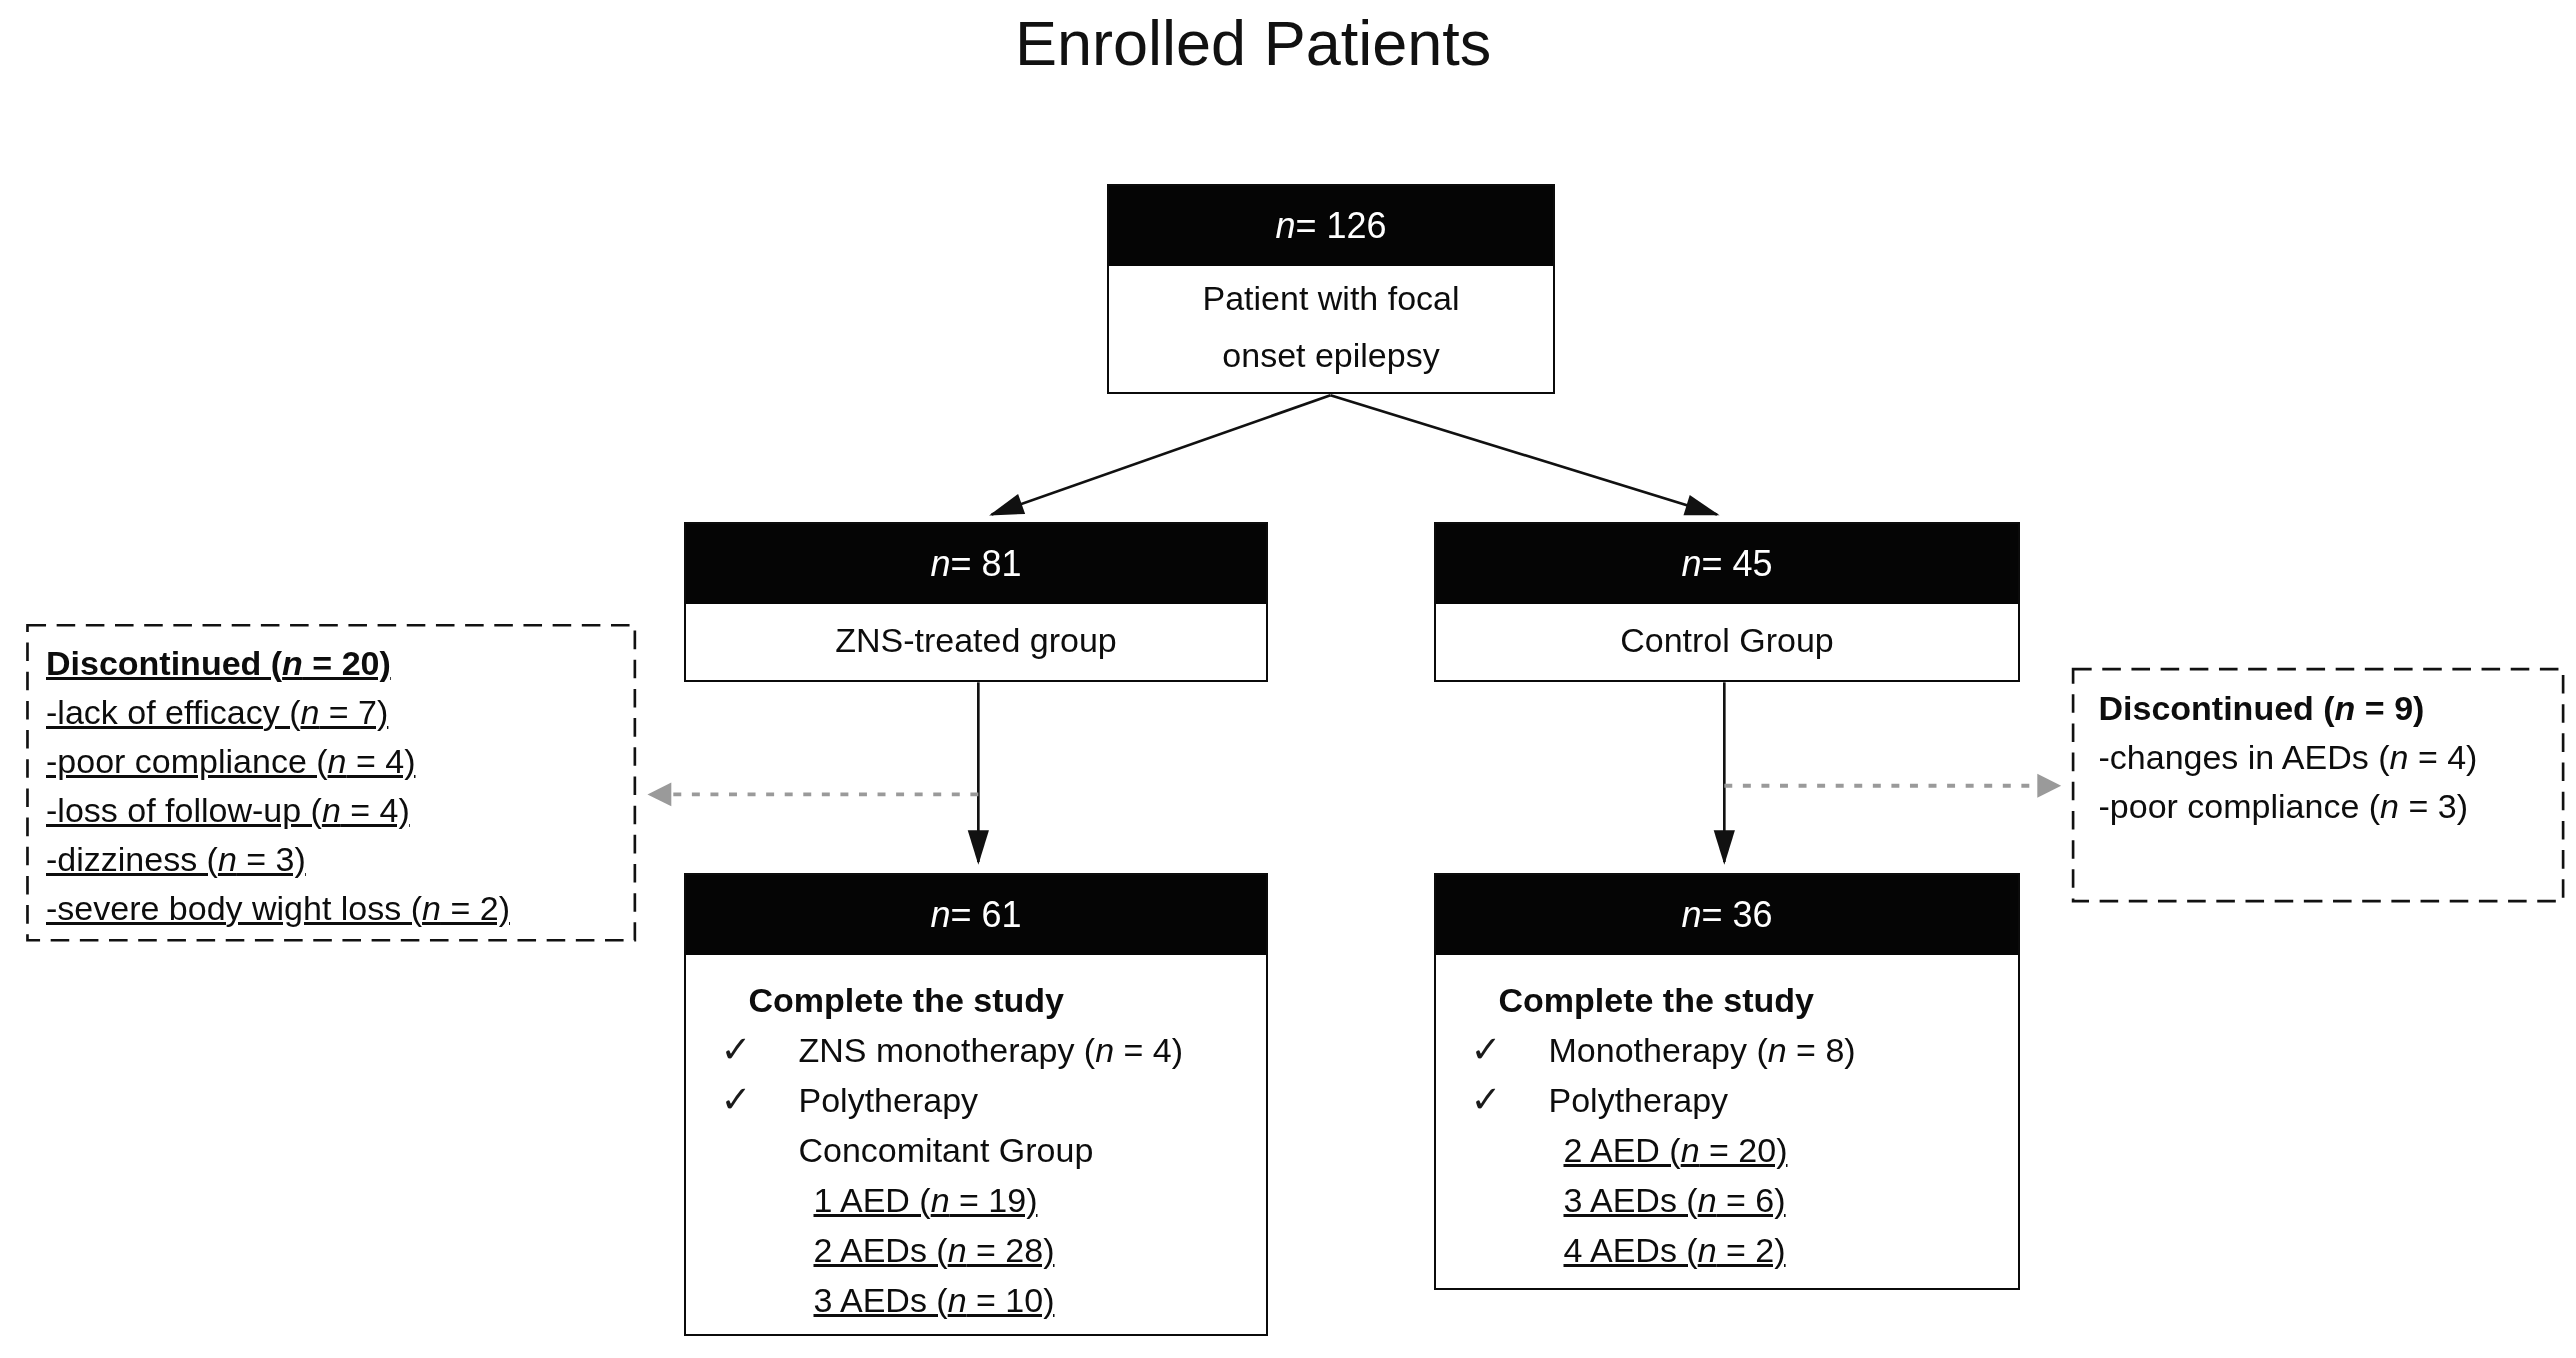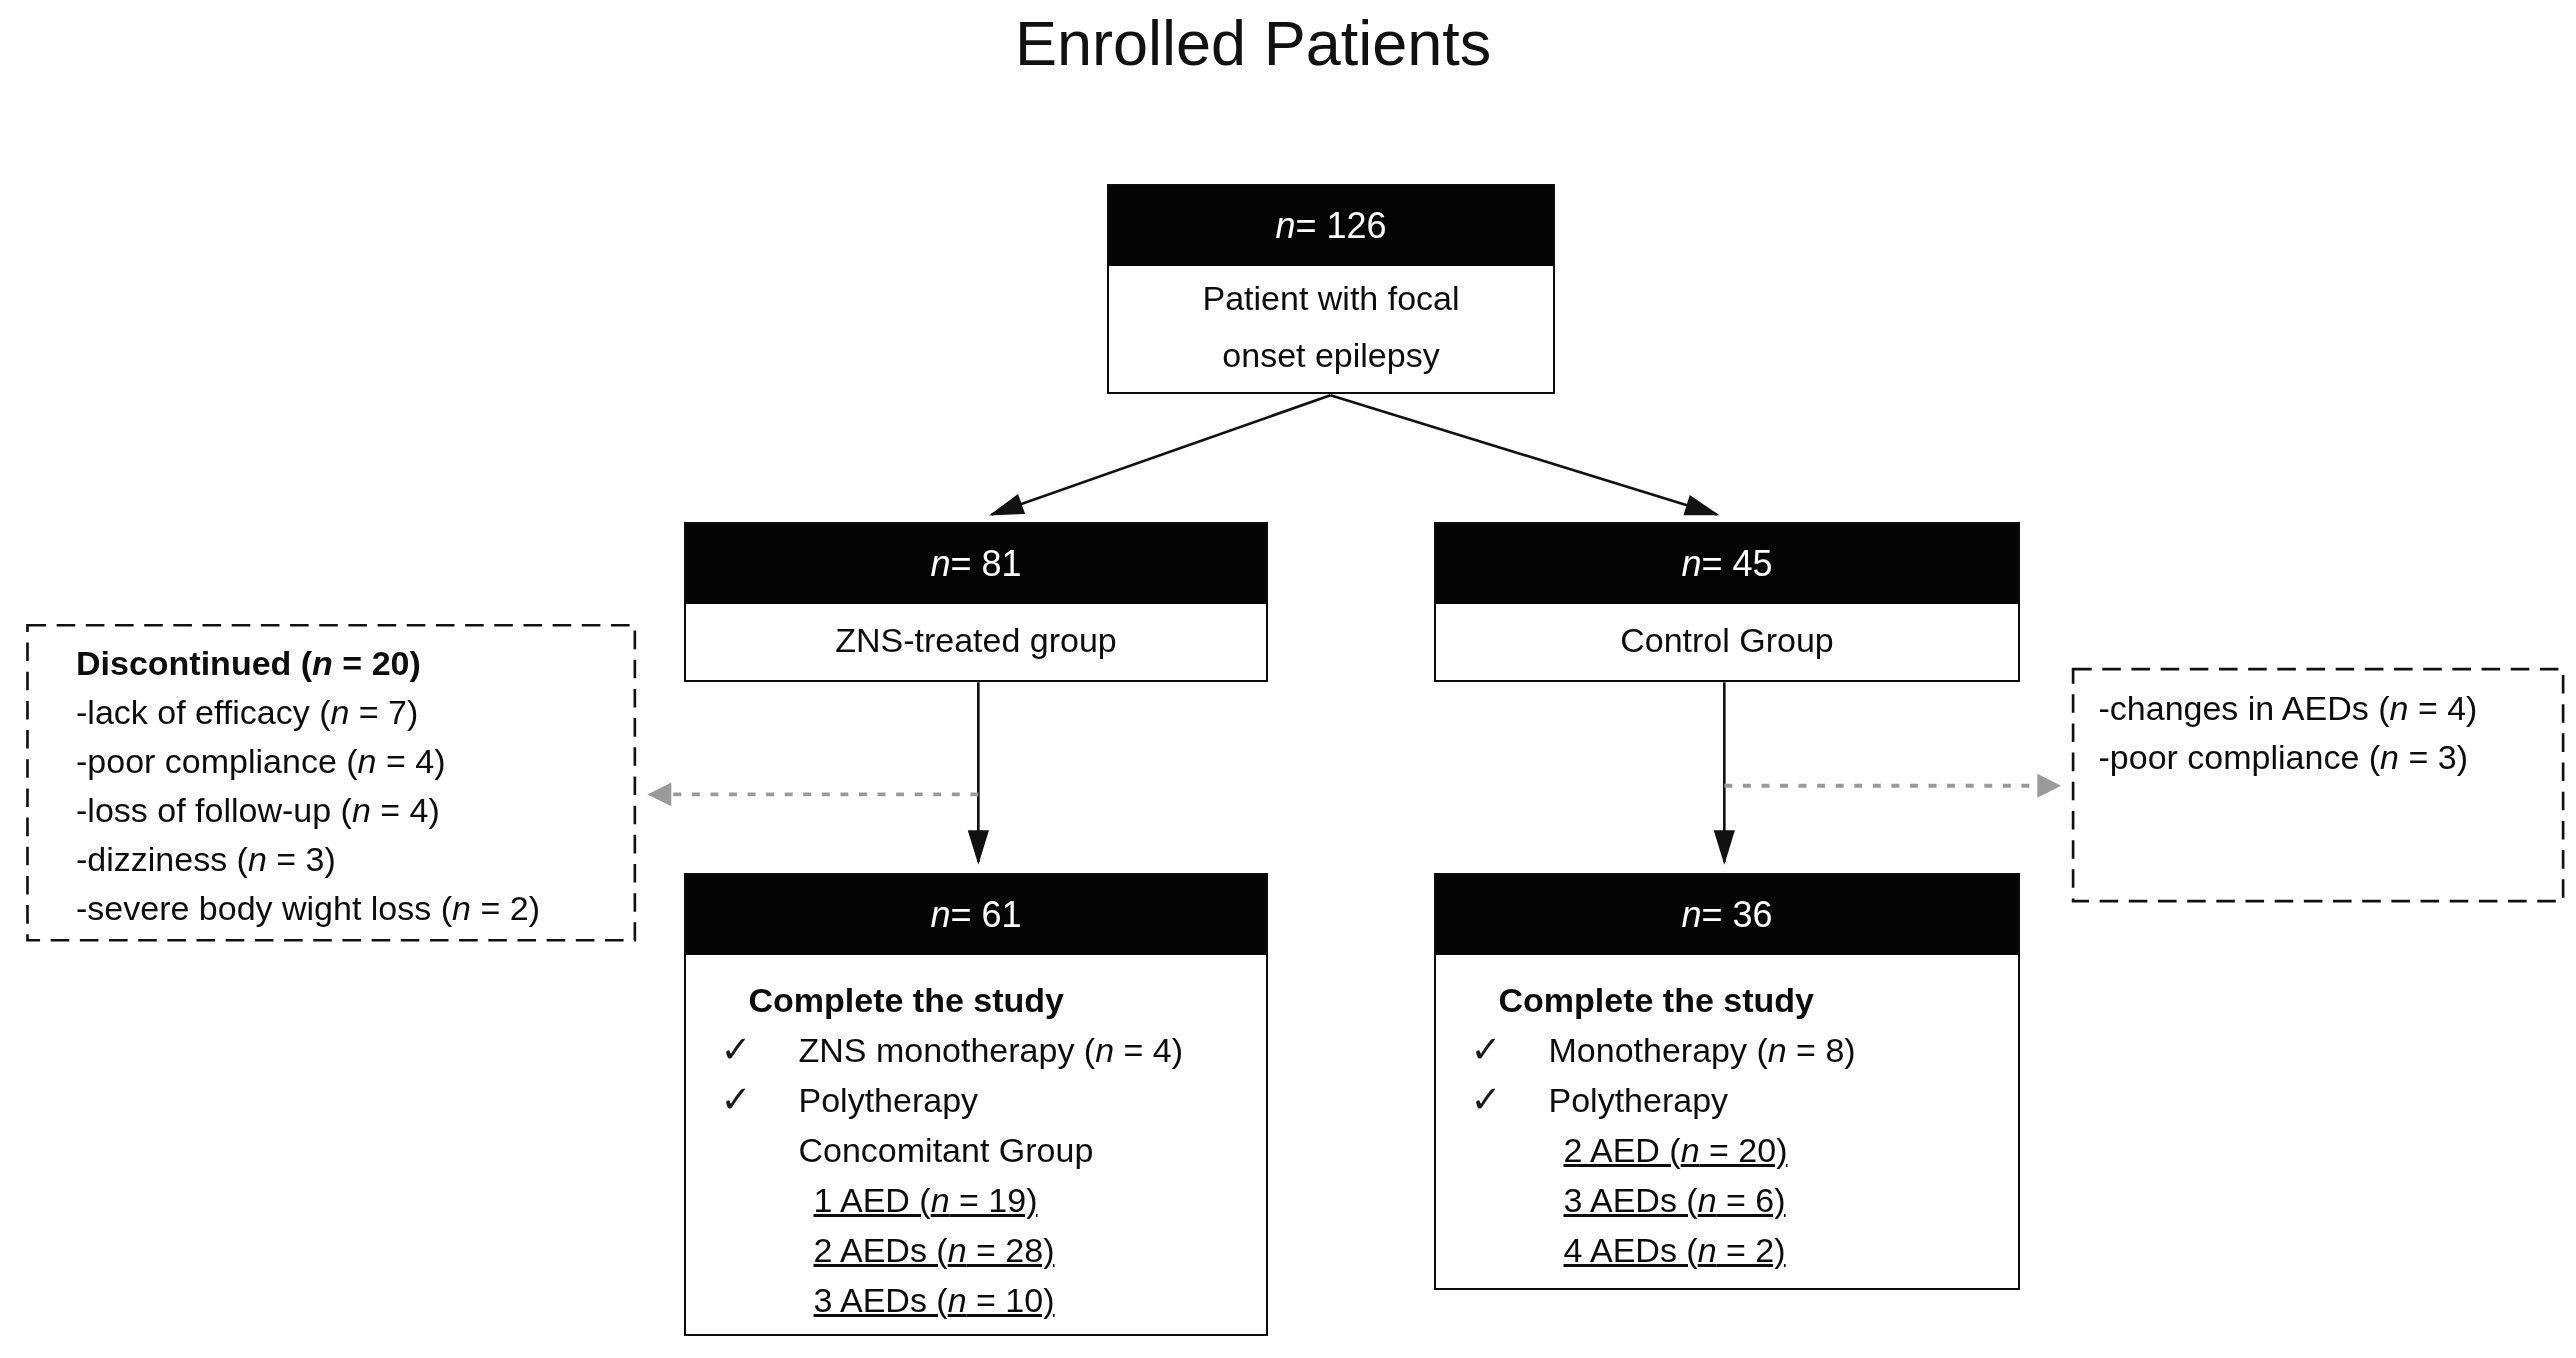--- a/index.html
+++ b/index.html
@@ -84,22 +84,23 @@
   .sub-item   { padding-left: 97px; text-decoration: underline; }
   .dashed-box {
     position: absolute;
     box-sizing: border-box;
     background: transparent;
     z-index: 2;
     font-size: 34px;
     line-height: 49px;
   }
   #box-zns-discontinued {
-    left: 42px; top: 624px; width: 610px; height: 318px;
+    left: 12px; top: 624px; width: 610px; height: 318px;
     padding: 14.6px 6.6px 0 34px;
+    text-decoration: underline;
   }
   #box-control-discontinued {
     left: 2072px; top: 668px; width: 493px; height: 235px;
     padding: 16px 6.6px 0 26.5px;
   }
   .dashed-box .heading { font-weight: bold; }
 </style>
 </head>
 <body>
 
@@ -150,20 +151,21 @@
   <div class="dashed-box" id="box-zns-discontinued">
     <div class="heading">Discontinued (<i>n</i> = 20)</div>
     <div>-lack of efficacy (<i>n</i> = 7)</div>
     <div>-poor compliance (<i>n</i> = 4)</div>
     <div>-loss of follow-up (<i>n</i> = 4)</div>
     <div>-dizziness (<i>n</i> = 3)</div>
     <div>-severe body wight loss (<i>n</i> = 2)</div>
   </div>
 
   <div class="dashed-box" id="box-control-discontinued">
+    <div class="heading">Discontinued (<i>n</i> = 9)</div>
     <div>-changes in AEDs (<i>n</i> = 4)</div>
     <div>-poor compliance (<i>n</i> = 3)</div>
   </div>
 
   <div class="box solid" id="box-zns-complete">
     <div class="hdr"><i>n</i> = 61</div>
     <div class="bdy list-body">
       <div class="heading">Complete the study</div>
       <div class="row">
         <span class="check">✓</span>

